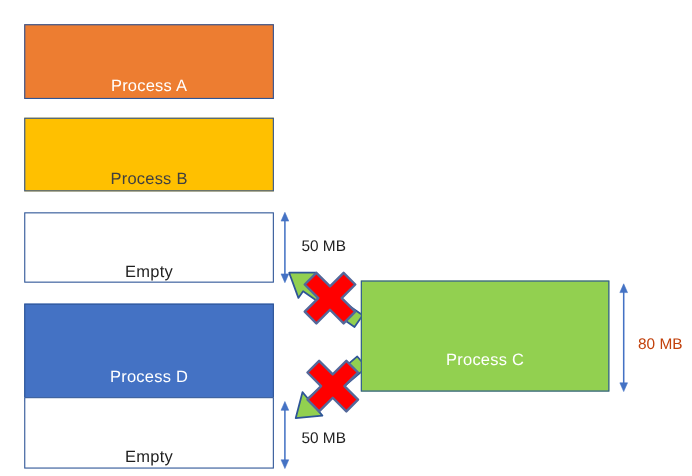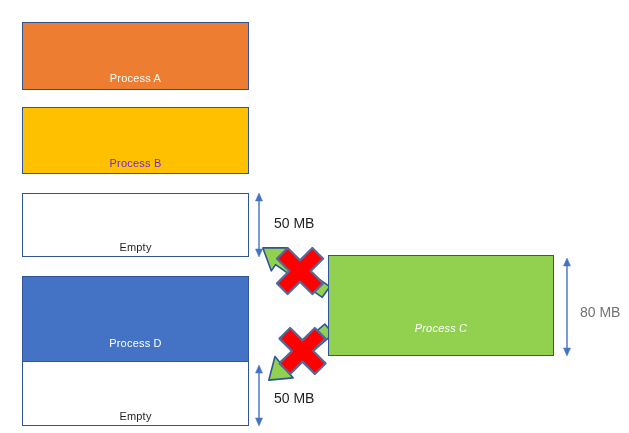--- a/index.html
+++ b/index.html
@@ -22,30 +22,30 @@
   .block {
     position: absolute;
     box-sizing: border-box;
     border: 1.5px solid #2E5597;
     display: flex;
     align-items: center;
     justify-content: center;
     z-index: 2;
   }
   .block .label {
-    font-size: 11px;
+    font-size: 15px;
     letter-spacing: 0.2px;
     margin-top: 44px;
   }
   .block.process-a { left: 22px;  top: 22px;  width: 227px; height: 68px;  }
   .block.process-b { left: 22px;  top: 107px; width: 227px; height: 67px;  }
   .block.empty-top { left: 22px;  top: 193px; width: 227px; height: 64px;  }
   .block.process-d { left: 22px;  top: 276px; width: 227px; height: 89px;  }
   .block.empty-bot { left: 22px;  top: 361px; width: 227px; height: 65px;  }
-  .block.process-c { left: 328px; top: 255px; width: 226px; height: 101px; font-style: italic; }
+  .block.process-c { left: 328px; top: 255px; width: 226px; height: 101px; }
   .measure-label {
     position: absolute;
     z-index: 4;
     font-size: 14px;
     white-space: nowrap;
   }
   .measure-label.top    { left: 274px; top: 215px; }
   .measure-label.bottom { left: 274px; top: 390px; }
   .measure-label.right  { left: 580px; top: 304px; }
 </style>
@@ -61,21 +61,21 @@
     <g>
       <polygon transform="translate(329,329) rotate(139.64)" points="0,-6.5 59,-6.5 59,-14 79,0 59,14 59,6.5 0,6.5" stroke-width="1.6" stroke-linejoin="round" fill="#92D050" stroke="#2E5597"></polygon>
     </g>
   </svg>
 
   <div class="block process-a" style="background-color: rgb(237, 125, 49);">
     <span class="label" style="color: rgb(255, 255, 255);">Process A</span>
   </div>
 
   <div class="block process-b" style="background-color: rgb(255, 192, 0);">
-    <span class="label" style="color: #6d28d9;">Process B</span>
+    <span class="label" style="color: #404040;">Process B</span>
   </div>
 
   <div class="block empty-top" style="background-color: rgb(255, 255, 255);">
     <span class="label" style="color: rgb(31, 31, 31);">Empty</span>
   </div>
 
   <div class="block process-d" style="background-color: rgb(68, 114, 196);">
     <span class="label" style="color: rgb(255, 255, 255);">Process D</span>
   </div>
 
@@ -109,15 +109,15 @@
 
     <path transform="translate(300,271) rotate(45)" d="M -25,-7.5 L -7.5,-7.5 L -7.5,-25 L 7.5,-25 L 7.5,-7.5 L 25,-7.5 L 25,7.5 L 7.5,7.5 L 7.5,25 L -7.5,25 L -7.5,7.5 L -25,7.5 Z" stroke-width="2.2" stroke-linejoin="round" fill="#FF0000" stroke="#54689A"></path>
 
     <path transform="translate(302.5,351) rotate(45)" d="M -25,-7.5 L -7.5,-7.5 L -7.5,-25 L 7.5,-25 L 7.5,-7.5 L 25,-7.5 L 25,7.5 L 7.5,7.5 L 7.5,25 L -7.5,25 L -7.5,7.5 L -25,7.5 Z" stroke-width="2.2" stroke-linejoin="round" fill="#FF0000" stroke="#54689A"></path>
   </svg>
 
   <div class="measure-label top" style="color: rgb(31, 31, 31);">50 MB</div>
 
   <div class="measure-label bottom" style="color: rgb(31, 31, 31);">50 MB</div>
 
-  <div class="measure-label right" style="color: #737373;">80 MB</div>
+  <div class="measure-label right" style="color: #c2410c;">80 MB</div>
 
 </div>
 
 </body></html>

